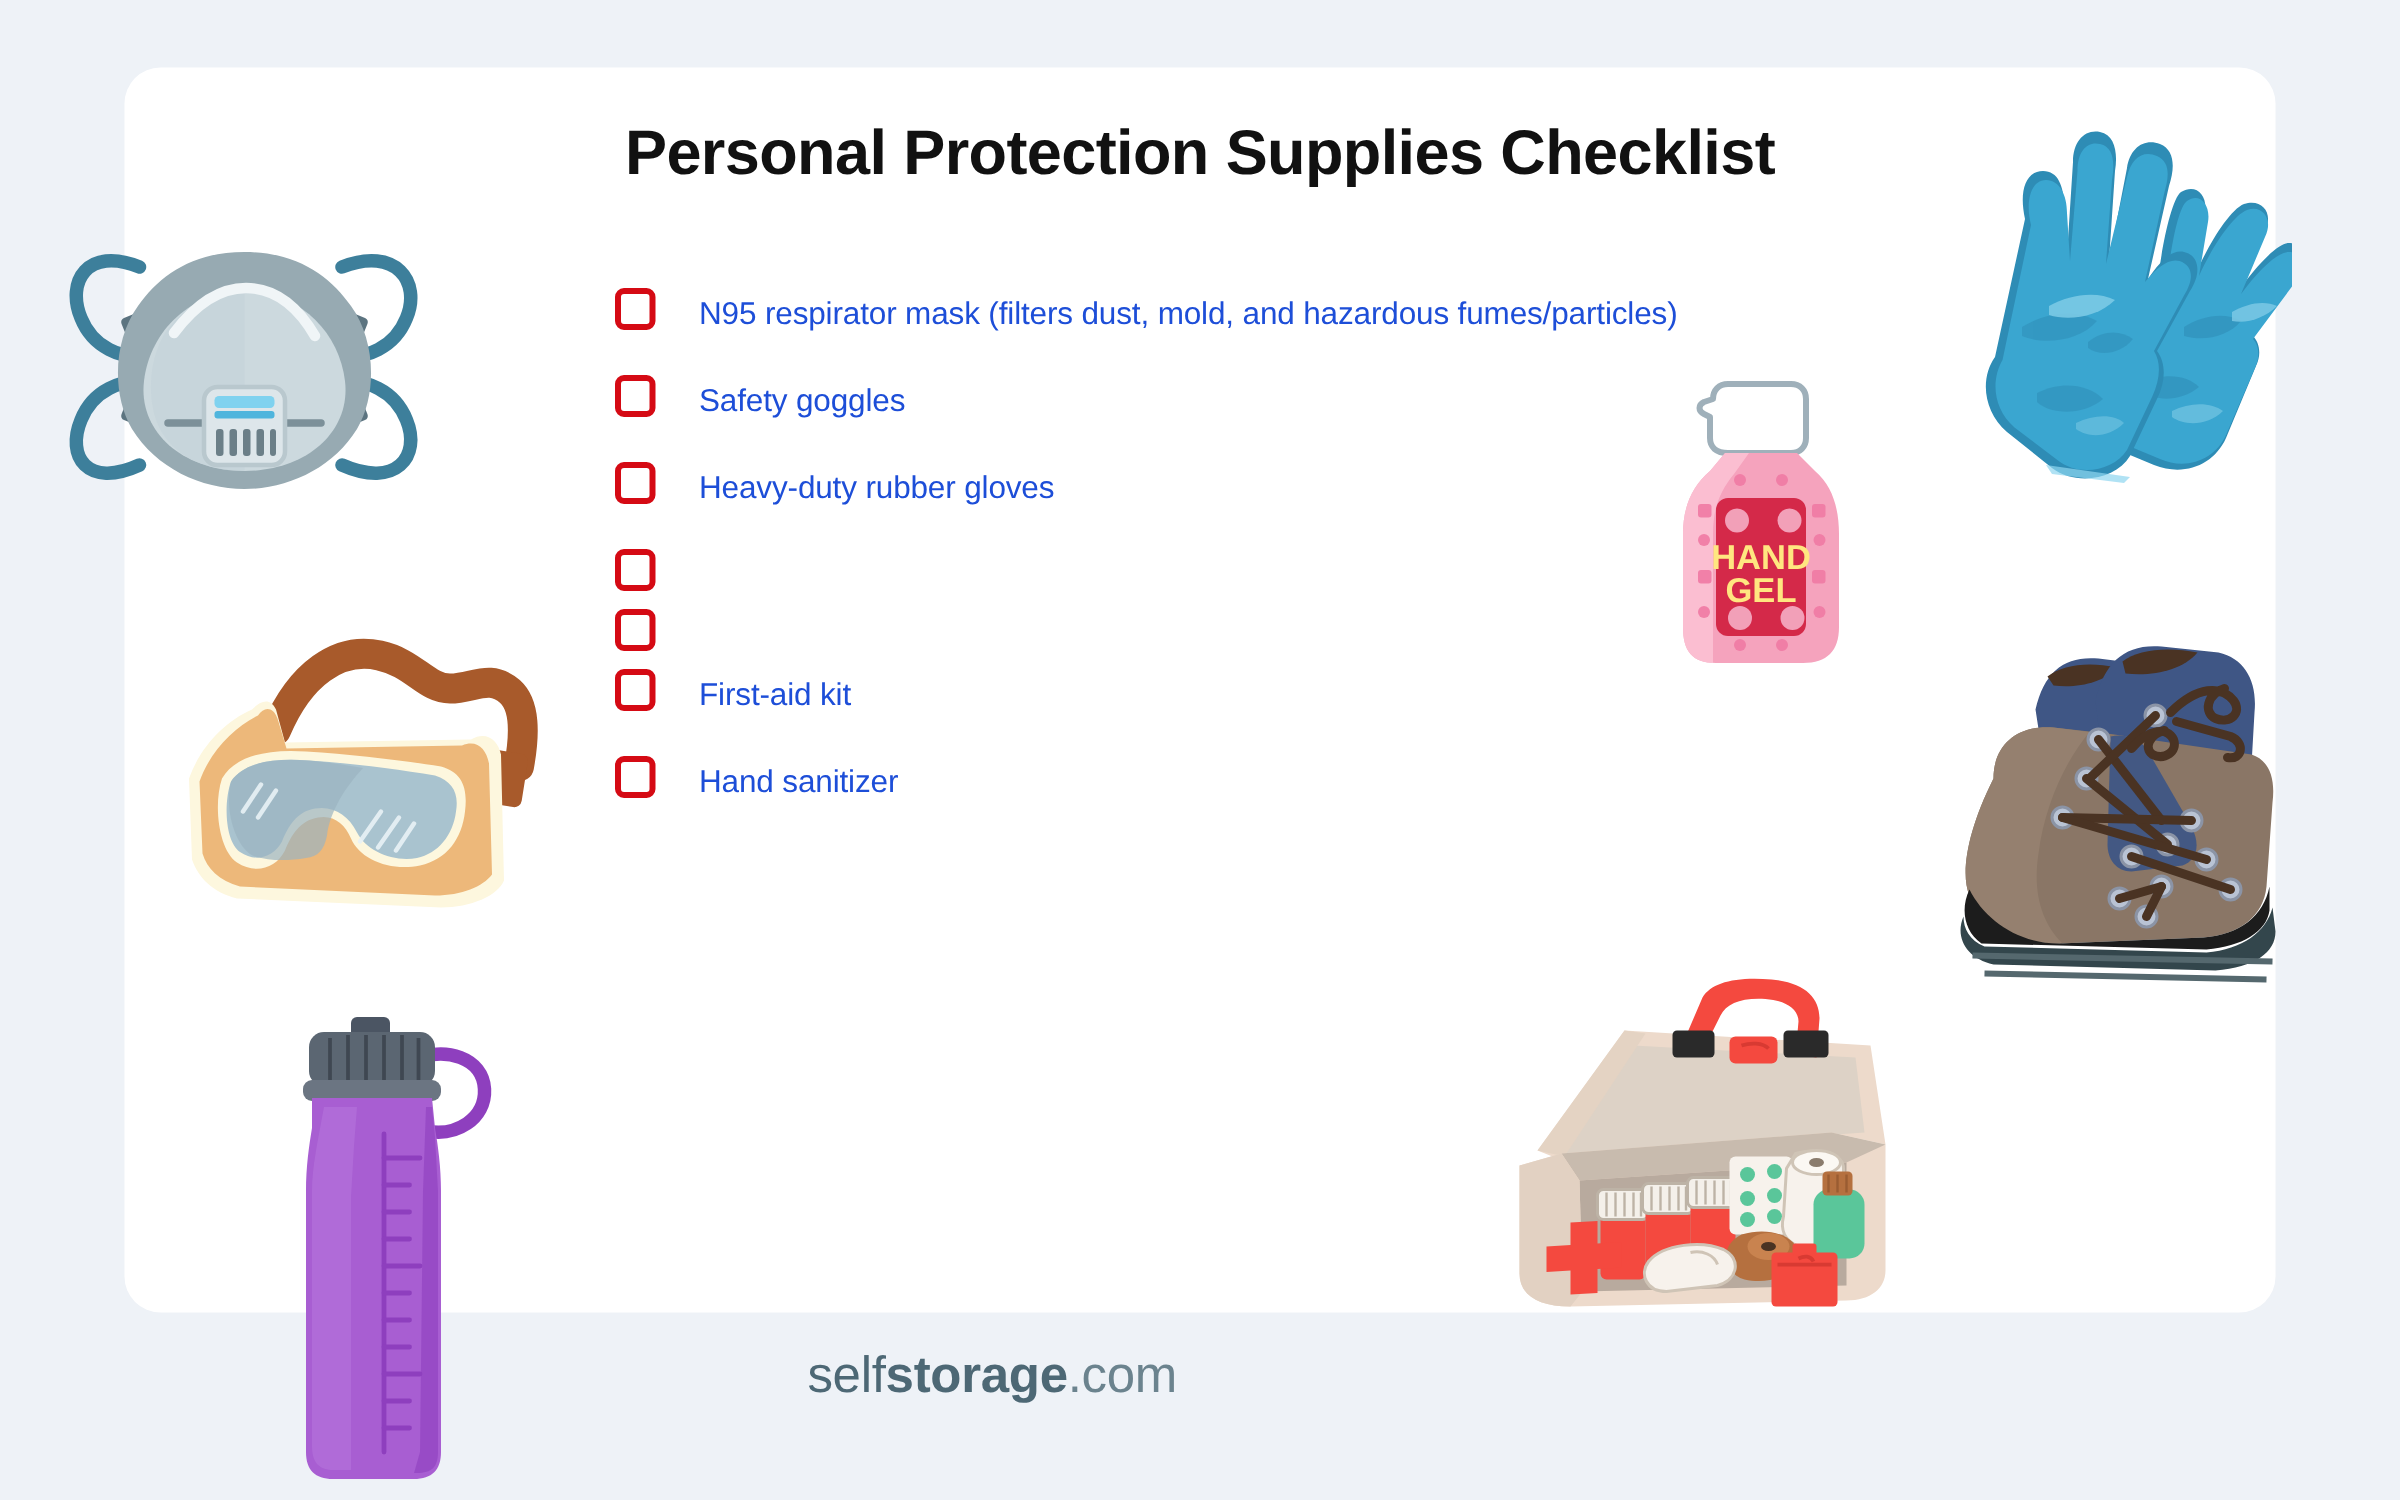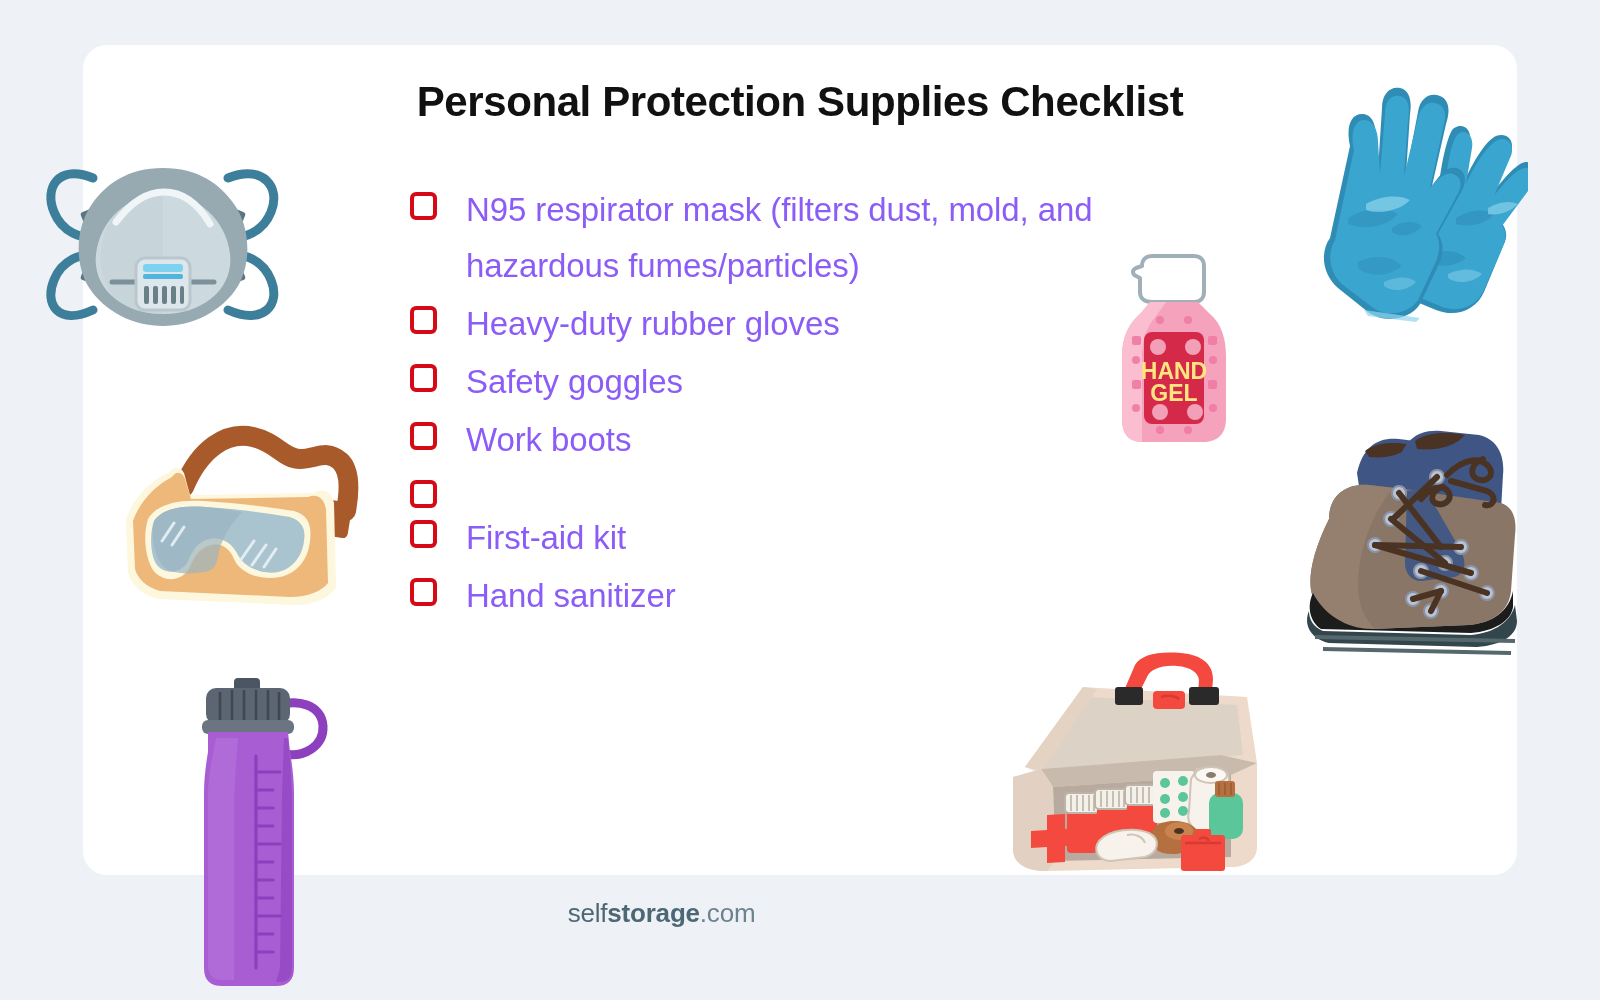--- a/index.html
+++ b/index.html
@@ -57,36 +57,36 @@
     flex: 0 0 auto;
     width: 19px;
     height: 20px;
     border: 4px solid #d50a14;
     border-radius: 6px;
     background: #ffffff;
     margin-top: 10px;
     margin-right: 29px;
   }
   .check-label {
-    font-size: 33px;
+    font-size: 21px;
     line-height: 56px;
-    color: #8b5cf6;
+    color: #1d4ed8;
     letter-spacing: -0.1px;
   }
   .check-item.two-line .check-label {
     max-width: 680px;
   }
   
   .logo {
     position: absolute;
     left: 0;
     top: 898px;
     width: 1323px;
     text-align: center;
-    font-size: 26px;
+    font-size: 34px;
     color: #4d6875;
     letter-spacing: -0.2px;
   }
   .logo b { font-weight: bold; }
   .logo .dotcom { color: #6b838e; }
 
   
   .ill { position: absolute; }
 
   
@@ -113,29 +113,28 @@
 
   <div class="title">Personal Protection Supplies Checklist</div>
 
   <div class="checklist">
     <div class="check-item two-line">
       <span class="checkbox"></span>
       <span class="check-label">N95 respirator mask (filters dust, mold, and hazardous fumes/particles)</span>
     </div>
     <div class="check-item">
       <span class="checkbox"></span>
+      <span class="check-label">Safety goggles</span>
+    </div>
+    <div class="check-item">
+      <span class="checkbox"></span>
       <span class="check-label">Heavy-duty rubber gloves</span>
     </div>
     <div class="check-item">
       <span class="checkbox"></span>
-      <span class="check-label">Safety goggles</span>
-    </div>
-    <div class="check-item">
-      <span class="checkbox"></span>
-      <span class="check-label">Work boots</span>
     </div>
     <div class="check-item">
       <span class="checkbox"></span>
     </div>
     <div class="check-item">
       <span class="checkbox"></span>
       <span class="check-label">First-aid kit</span>
     </div>
     <div class="check-item">
       <span class="checkbox"></span>

